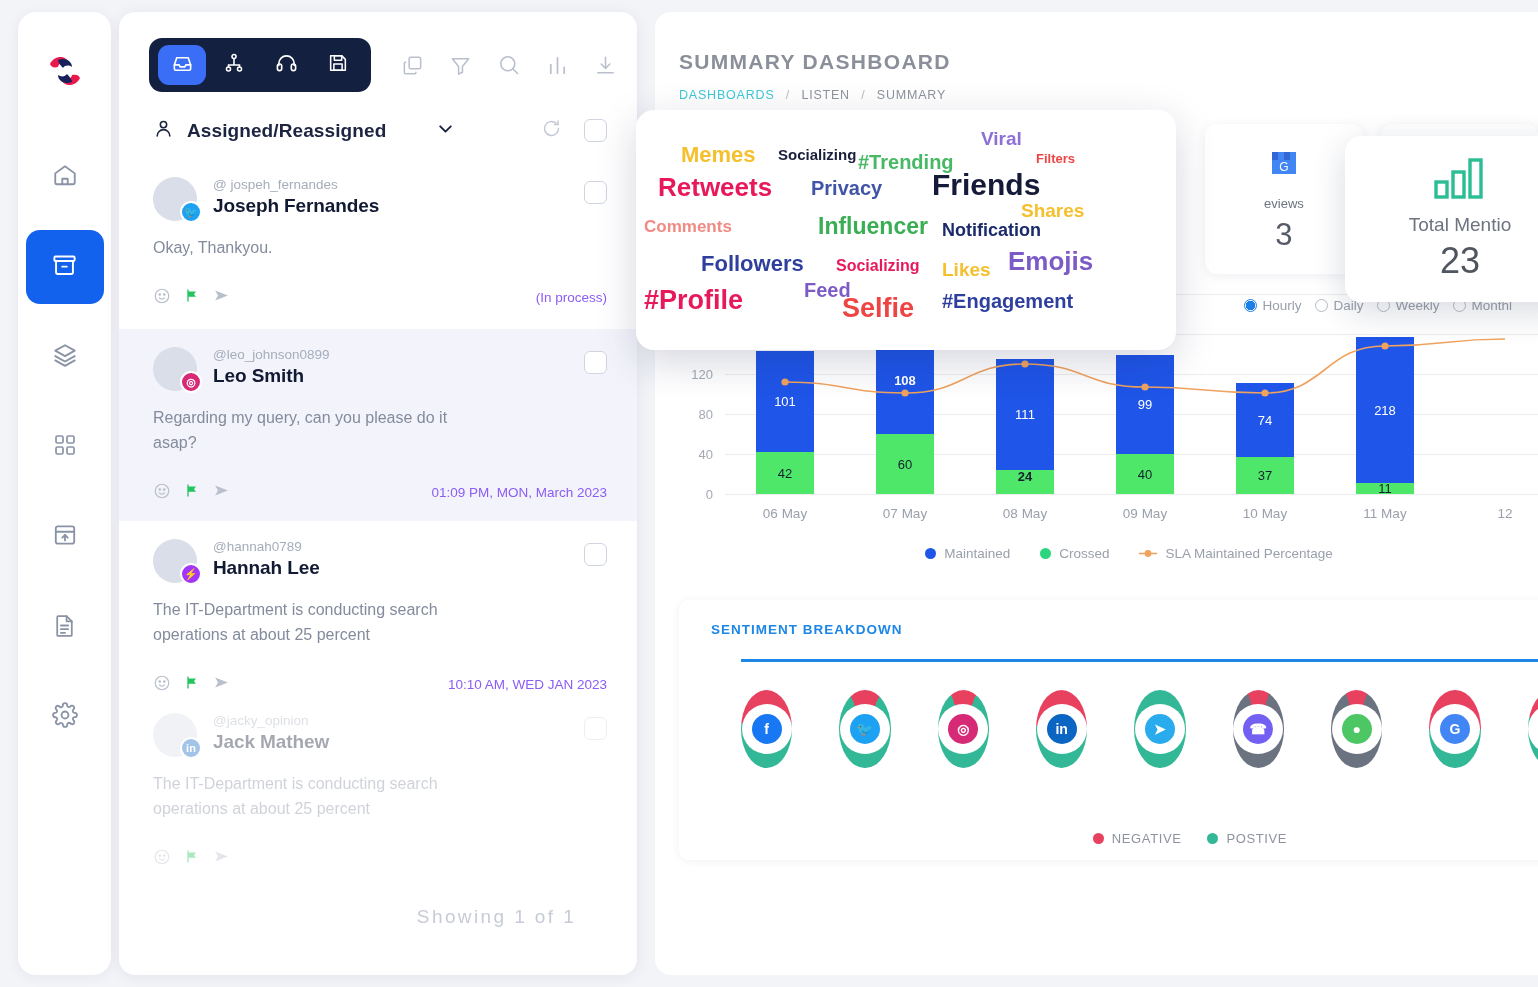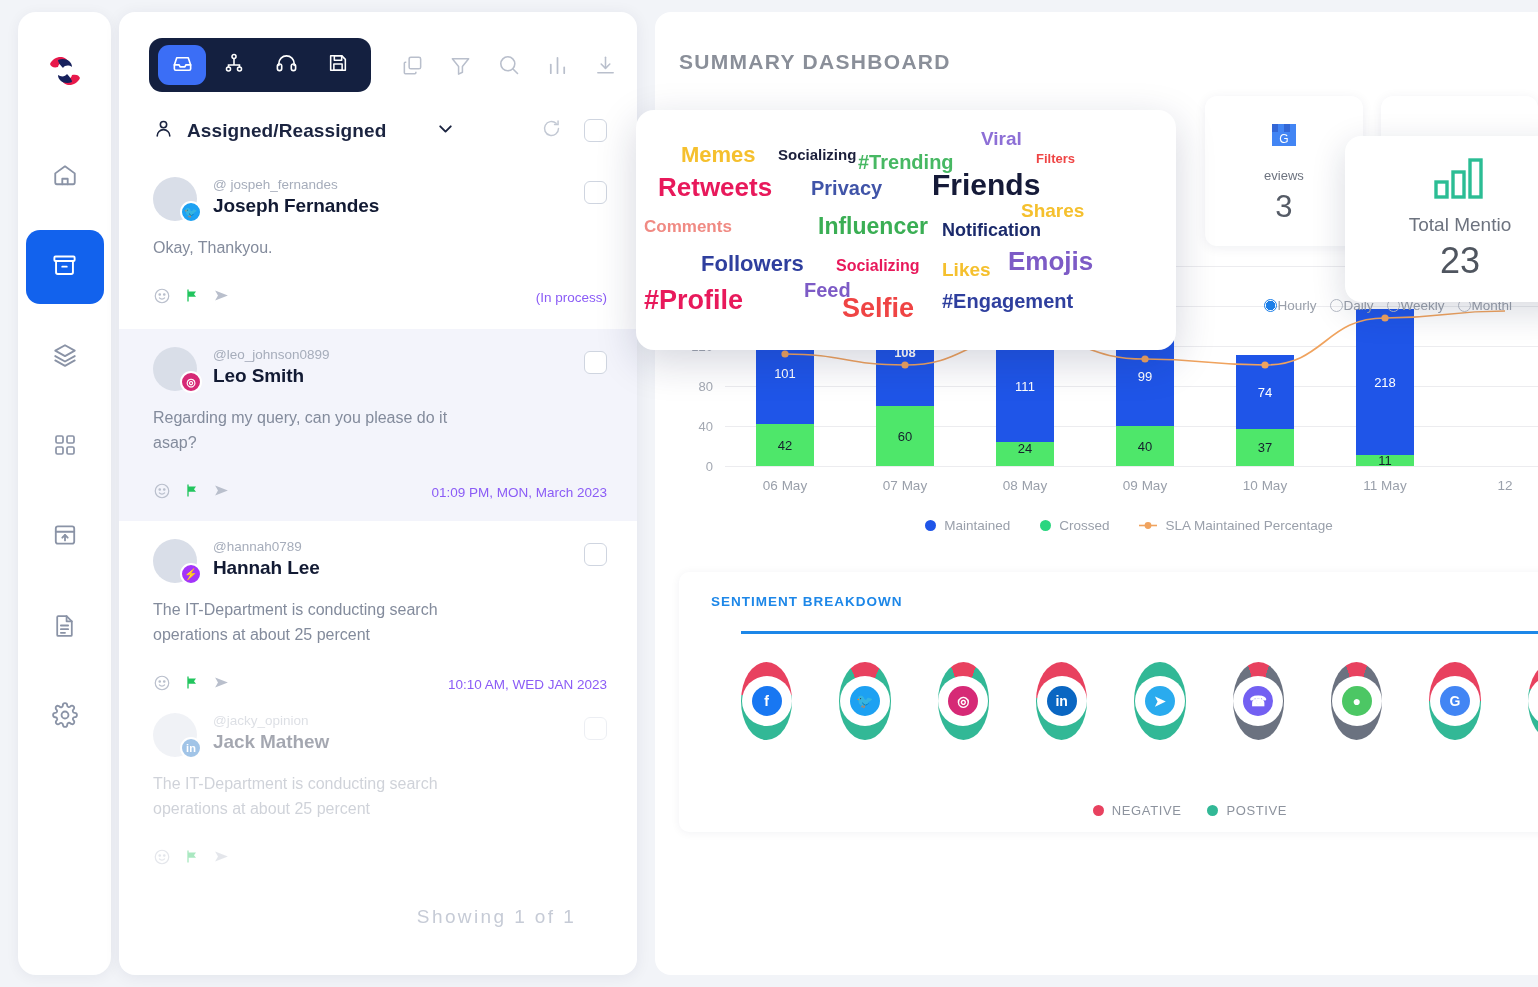--- a/index.html
+++ b/index.html
@@ -135,21 +135,21 @@
     display: flex; flex-direction: column; align-items: center; justify-content: center;
   }
   .stat-card .lbl { font-size: 13px; color: #6d737f; margin-top: 12px; }
   .stat-card .val { font-size: 31px; color: #555b66; margin-top: 6px; font-weight: 400; }
 
   .radio-row {
     position: absolute; right: 26px; top: 286px;
     display: flex; align-items: center; gap: 14px;
     font-size: 13.5px; color: #9aa0ab; z-index: 3;
   }
-  .radio-row .r { display: flex; align-items: center; cursor: pointer; }
+  .radio-row .r { display: flex; align-items: center; gap: 5px; cursor: pointer; }
   .rdot { width: 13px; height: 13px; border-radius: 50%; border: 1.6px solid #b7bcc6; display:inline-block; }
   .rdot.on { border-color: #1d7fe8; background: radial-gradient(circle, #1d7fe8 0 4.5px, #fff 4.6px 100%); }
 
   
   .chart-card {
     position: relative; margin: 20px 0 0 24px;
     width: 900px; height: 290px;
   }
   .plot { position: relative; margin-left: 46px; width: 840px; height: 200px; }
   .grid-line { position: absolute; left: 0; width: 840px; height: 1px; background: #ececef; }
@@ -531,20 +531,27 @@
             <span class="msg-time"></span>
           </div>
         </div>
       </div>
 
     <div class="showing">Showing 1 of 1</div>
   </div>
 
   <div class="dash">
     <div class="dash-title">SUMMARY DASHBOARD</div>
+    <div class="crumb">
+      <span class="c0">DASHBOARDS</span>
+      <span class="sep">/</span>
+      <span>LISTEN</span>
+      <span class="sep">/</span>
+      <span>SUMMARY</span>
+    </div>
 
     <div class="stat-strip">
       <div class="stat-card" style="visibility:hidden"></div>
       <div class="stat-card" style="visibility:hidden"></div>
       <div class="stat-card" style="visibility:hidden"></div>
       <div class="stat-card">
         <span>
           <svg width="34" height="34" viewBox="0 0 34 34">
             <rect x="5" y="6" width="24" height="9" fill="#4285f4"></rect>
             <rect x="5" y="6" width="6" height="9" fill="#3367d6"></rect>
@@ -596,21 +603,21 @@
             <div class="bar-seg bar-green" style="bottom: 0px; height: 42px;">42</div>
             <div class="bar-seg bar-blue" style="bottom: 42px; height: 101px;">101</div>
           </div>
           <div class="xlab" style="left: 20px;">06 May</div>
           <div class="bar-group" style="left: 151px; height: 200px;">
             <div class="bar-seg bar-green" style="bottom: 0px; height: 60px;">60</div>
             <div class="bar-seg bar-blue" style="bottom: 60px; height: 108px; font-weight: bold;">108</div>
           </div>
           <div class="xlab" style="left: 140px;">07 May</div>
           <div class="bar-group" style="left: 271px; height: 200px;">
-            <div class="bar-seg bar-green" style="bottom: 0px; height: 36px;">24</div>
+            <div class="bar-seg bar-green" style="bottom: 0px; height: 36px; font-weight: bold;">24</div>
             <div class="bar-seg bar-blue" style="bottom: 24px; height: 111px;">111</div>
           </div>
           <div class="xlab" style="left: 260px;">08 May</div>
           <div class="bar-group" style="left: 391px; height: 200px;">
             <div class="bar-seg bar-green" style="bottom: 0px; height: 40px;">40</div>
             <div class="bar-seg bar-blue" style="bottom: 40px; height: 99px;">99</div>
           </div>
           <div class="xlab" style="left: 380px;">09 May</div>
           <div class="bar-group" style="left: 511px; height: 200px;">
             <div class="bar-seg bar-green" style="bottom: 0px; height: 37px;">37</div>

